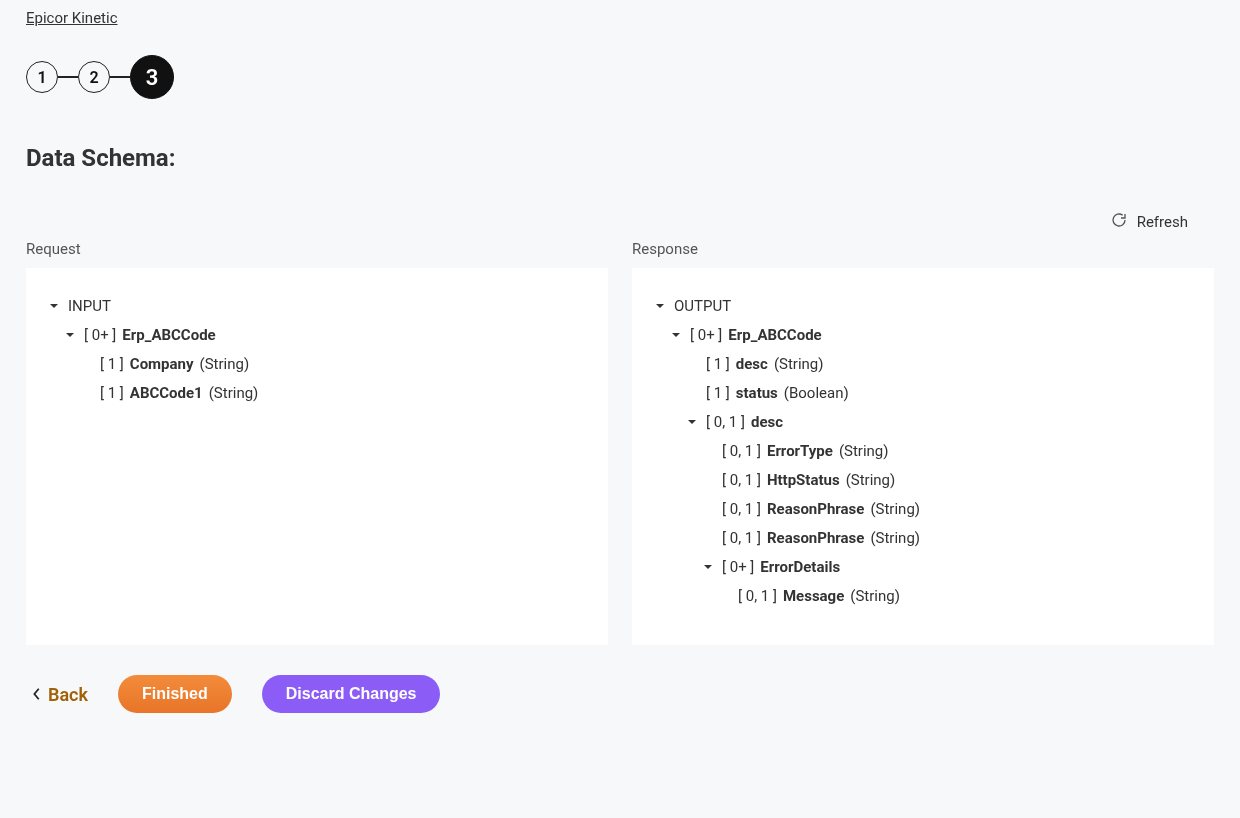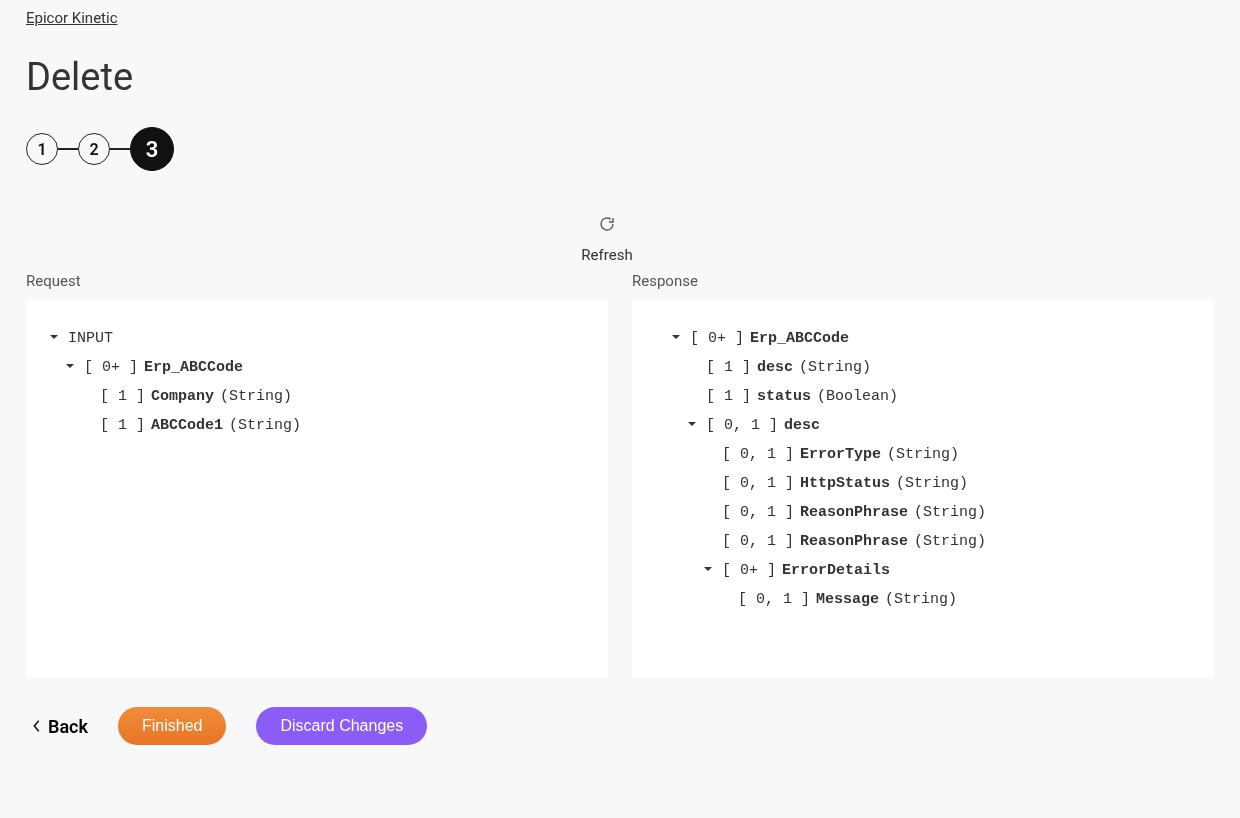--- a/index.html
+++ b/index.html
@@ -67,21 +67,20 @@
     margin-bottom: 40px;
   }
   .refresh-row {
     display: flex;
     justify-content: flex-end;
     padding-right: 26px;
     margin-bottom: 8px;
     align-items: center;
     gap: 10px;
     cursor: pointer;
-    flex-direction: column;
   }
   .refresh-row svg { width: 16px; height: 16px; }
   .refresh-label { font-size: 15px; color: #333; }
   .cols {
     display: flex;
     gap: 24px;
     padding-right: 0;
   }
   .col {
     flex: 1;
@@ -91,21 +90,20 @@
     font-size: 15px;
     color: #555;
     margin-bottom: 10px;
   }
   .panel {
     background: #fff;
     height: 377px;
     padding: 24px 20px 0 20px;
     overflow-y: auto;
     position: relative;
-    font-family: Liberation Mono, monospace;
   }
   
   .panel::-webkit-scrollbar { width: 6px; }
   .panel::-webkit-scrollbar-thumb { background: #bdbdbd; border-radius: 3px; }
   .node {
     display: flex;
     align-items: center;
     gap: 6px;
     font-size: 15px;
     line-height: 1;
@@ -132,57 +130,57 @@
     align-items: center;
     gap: 30px;
     padding: 30px 0 0 6px;
   }
   .back-btn {
     display: flex;
     align-items: center;
     gap: 6px;
     font-size: 18px;
     font-weight: 600;
-    color: #000000;
+    color: #a16207;
     cursor: pointer;
   }
   .back-btn svg { width: 10px; height: 14px; }
   .pill-row { display: flex; gap: 30px; }
   .pill {
     border: none;
     border-radius: 22px;
     padding: 10px 24px;
     font-size: 16px;
-    font-weight: 400;
+    font-weight: 700;
     cursor: pointer;
   }
   .pill.primary {
     background: linear-gradient(#f28c3a, #e87428);
     color: #fff;
   }
   .pill.secondary {
     background: #8b5cf6;
     color: #fff;
   }
 </style>
 </head>
 <body>
 
 <div class="container">
   <a class="breadcrumb">Epicor Kinetic</a>
-  <h1 class="page-title">Delete</h1>
 
   <div class="stepper">
     <div class="step">1</div>
     <div class="step-line"></div>
     <div class="step">2</div>
     <div class="step-line"></div>
     <div class="step active">3</div>
   </div>
 
+  <h2 class="section-title">Data Schema:</h2>
 
   <div class="refresh-row">
     <span>
       <svg viewBox="0 0 24 24" fill="none" stroke="#555" stroke-width="2">
         <path d="M21 12a9 9 0 1 1-3.5-7.1"></path>
         <path d="M21 3v6h-6"></path>
       </svg>
     </span>
     <span class="refresh-label">Refresh</span>
   </div>
@@ -214,20 +212,26 @@
             <span class="chev"></span>
             <span class="card">[ 1 ]</span> 
             <span class="name">ABCCode1</span> 
             <span class="type">(String)</span>
           </div>
         </div>
     </div>
     <div class="col">
       <div class="col-label">Response</div>
       <div class="panel" id="response-panel">
+          <div class="node">
+            <span class="chev"><svg viewBox="0 0 12 12" fill="#333">
+                <path d="M2 4l4 4 4-4z"></path>
+              </svg></span>
+            <span>OUTPUT</span>
+          </div>
           <div class="node ind-1">
             <span class="chev"><svg viewBox="0 0 12 12" fill="#333">
                 <path d="M2 4l4 4 4-4z"></path>
               </svg></span>
             <span class="card">[ 0+ ]</span> 
             <span class="name">Erp_ABCCode</span>
           </div>
           <div class="node ind-2">
             <span class="chev"></span>
             <span class="card">[ 1 ]</span> 

